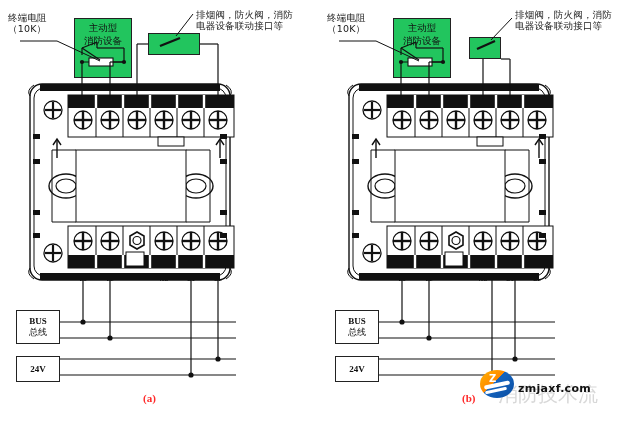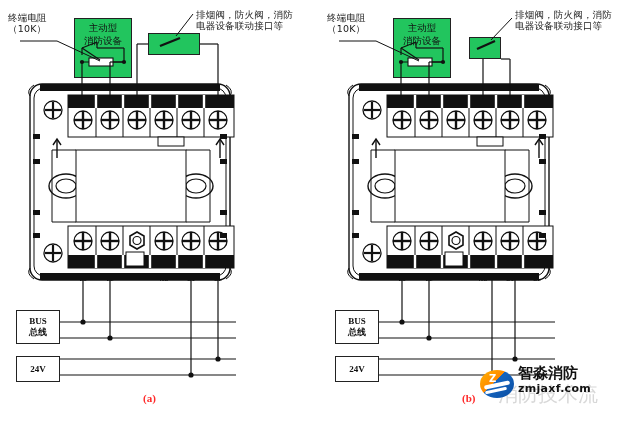--- a/index.html
+++ b/index.html
@@ -22,21 +22,21 @@
   .devbox{position:absolute;border:1px solid #222;background:#22c55e;box-sizing:border-box;}
   .devbox .t{position:absolute;left:0;right:0;text-align:center;font-size:9.5px;color:#111;line-height:12px;}
 
   .figlabel{position:absolute;color:#ff2a2a;font-size:11px;font-weight:bold;
             font-family:"Liberation Serif","DejaVu Serif",serif;}
 
   .busbox{position:absolute;border:1px solid #222;background:#fff;box-sizing:border-box;
           display:flex;flex-direction:column;align-items:center;justify-content:center;}
   .busbox span{font-size:9px;color:#111;line-height:11px;font-weight:bold;
                font-family:"Liberation Serif","DejaVu Serif",serif;}
-  .busbox span.cn{font-family:"DejaVu Sans","Liberation Sans",sans-serif;font-weight:bold;}
+  .busbox span.cn{font-family:"DejaVu Sans","Liberation Sans",sans-serif;font-weight:normal;}
 
   .termlabel{position:absolute;font-size:6px;font-weight:bold;color:#0a0a0a;
              font-family:"Liberation Sans","DejaVu Sans",sans-serif;letter-spacing:-0.2px;
              transform:translateX(-50%);white-space:nowrap;}
 
   .sidecode{position:absolute;font-size:5px;color:#111;white-space:nowrap;
             font-family:"Liberation Sans","DejaVu Sans",sans-serif;
             transform-origin:0 0;transform:rotate(-90deg);letter-spacing:0px;}
 
   .uptxt{position:absolute;font-size:5.5px;font-weight:bold;color:#111;
@@ -591,17 +591,16 @@
     </svg>
   </div>
 
   <div class="wm">
     <div class="wm-ghost">消防技术流</div>
     <div class="wm-badge">
       <div class="z">Z</div>
       <div class="sw"></div>
       <div class="sw2"></div>
     </div>
-    <div class="wm-t1">智淼消防</div>
     <div class="wm-t2">zmjaxf.com</div>
   </div>
 
 </div>
 
 </body></html>

